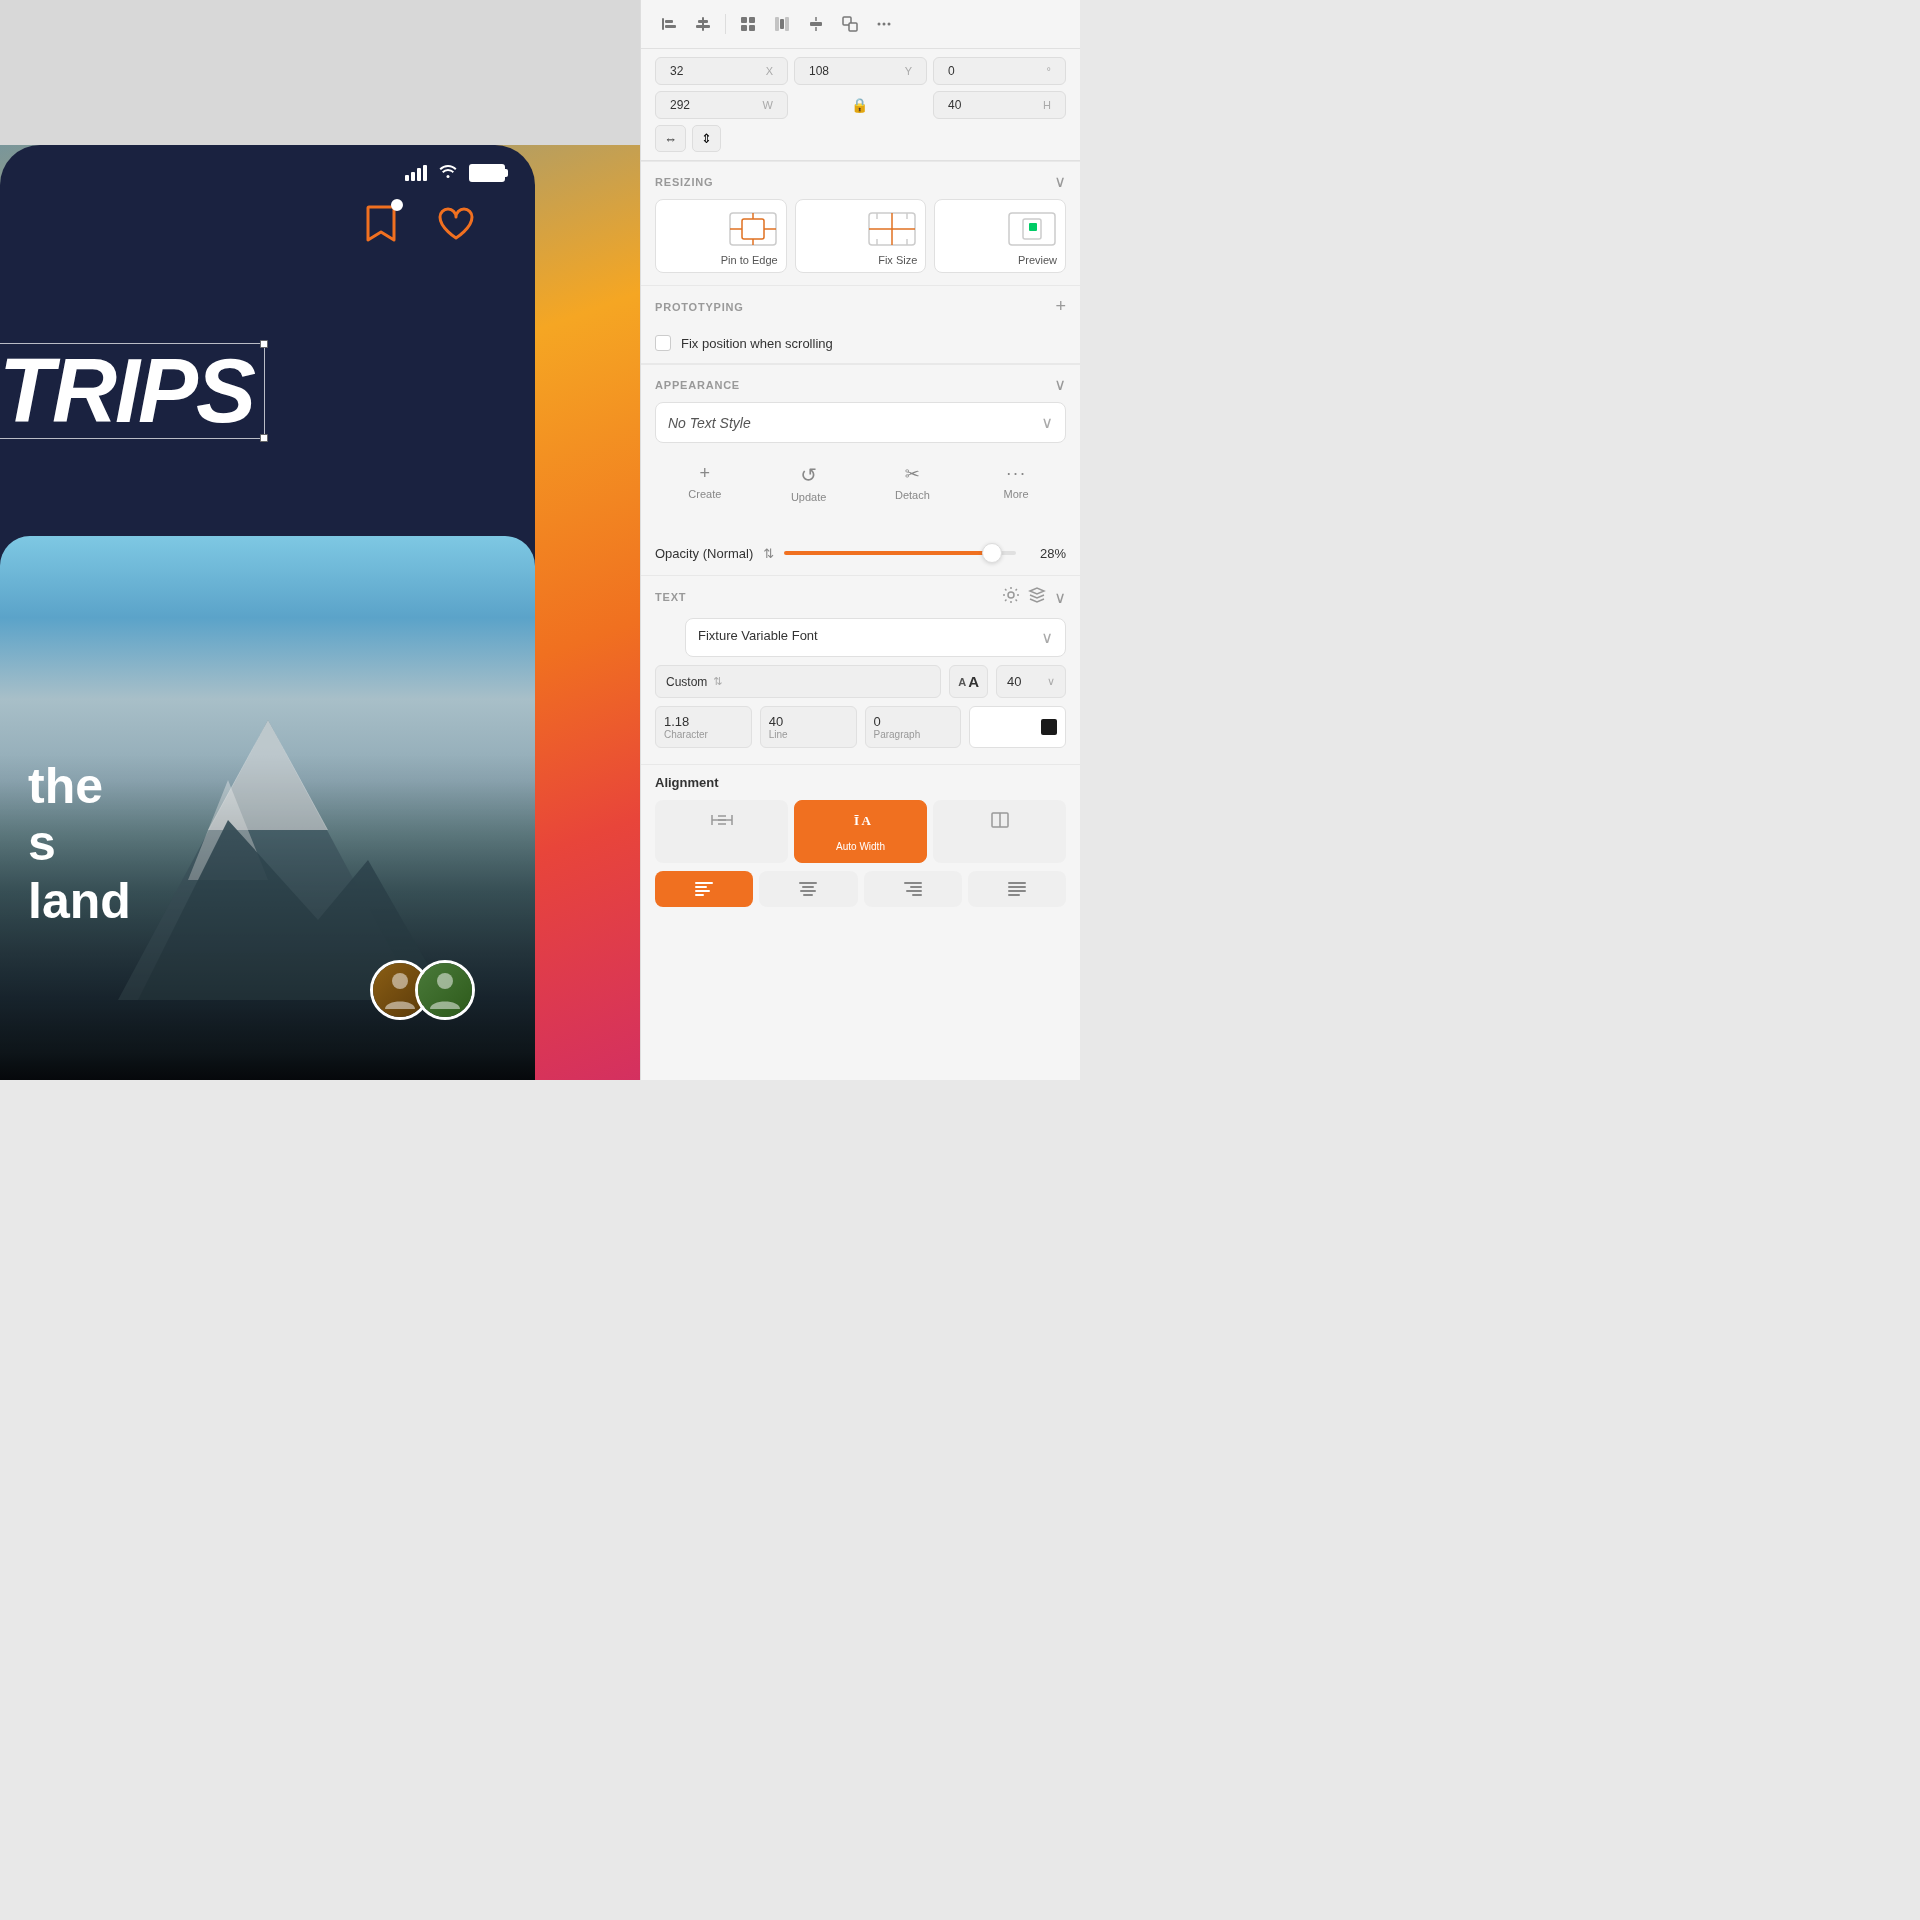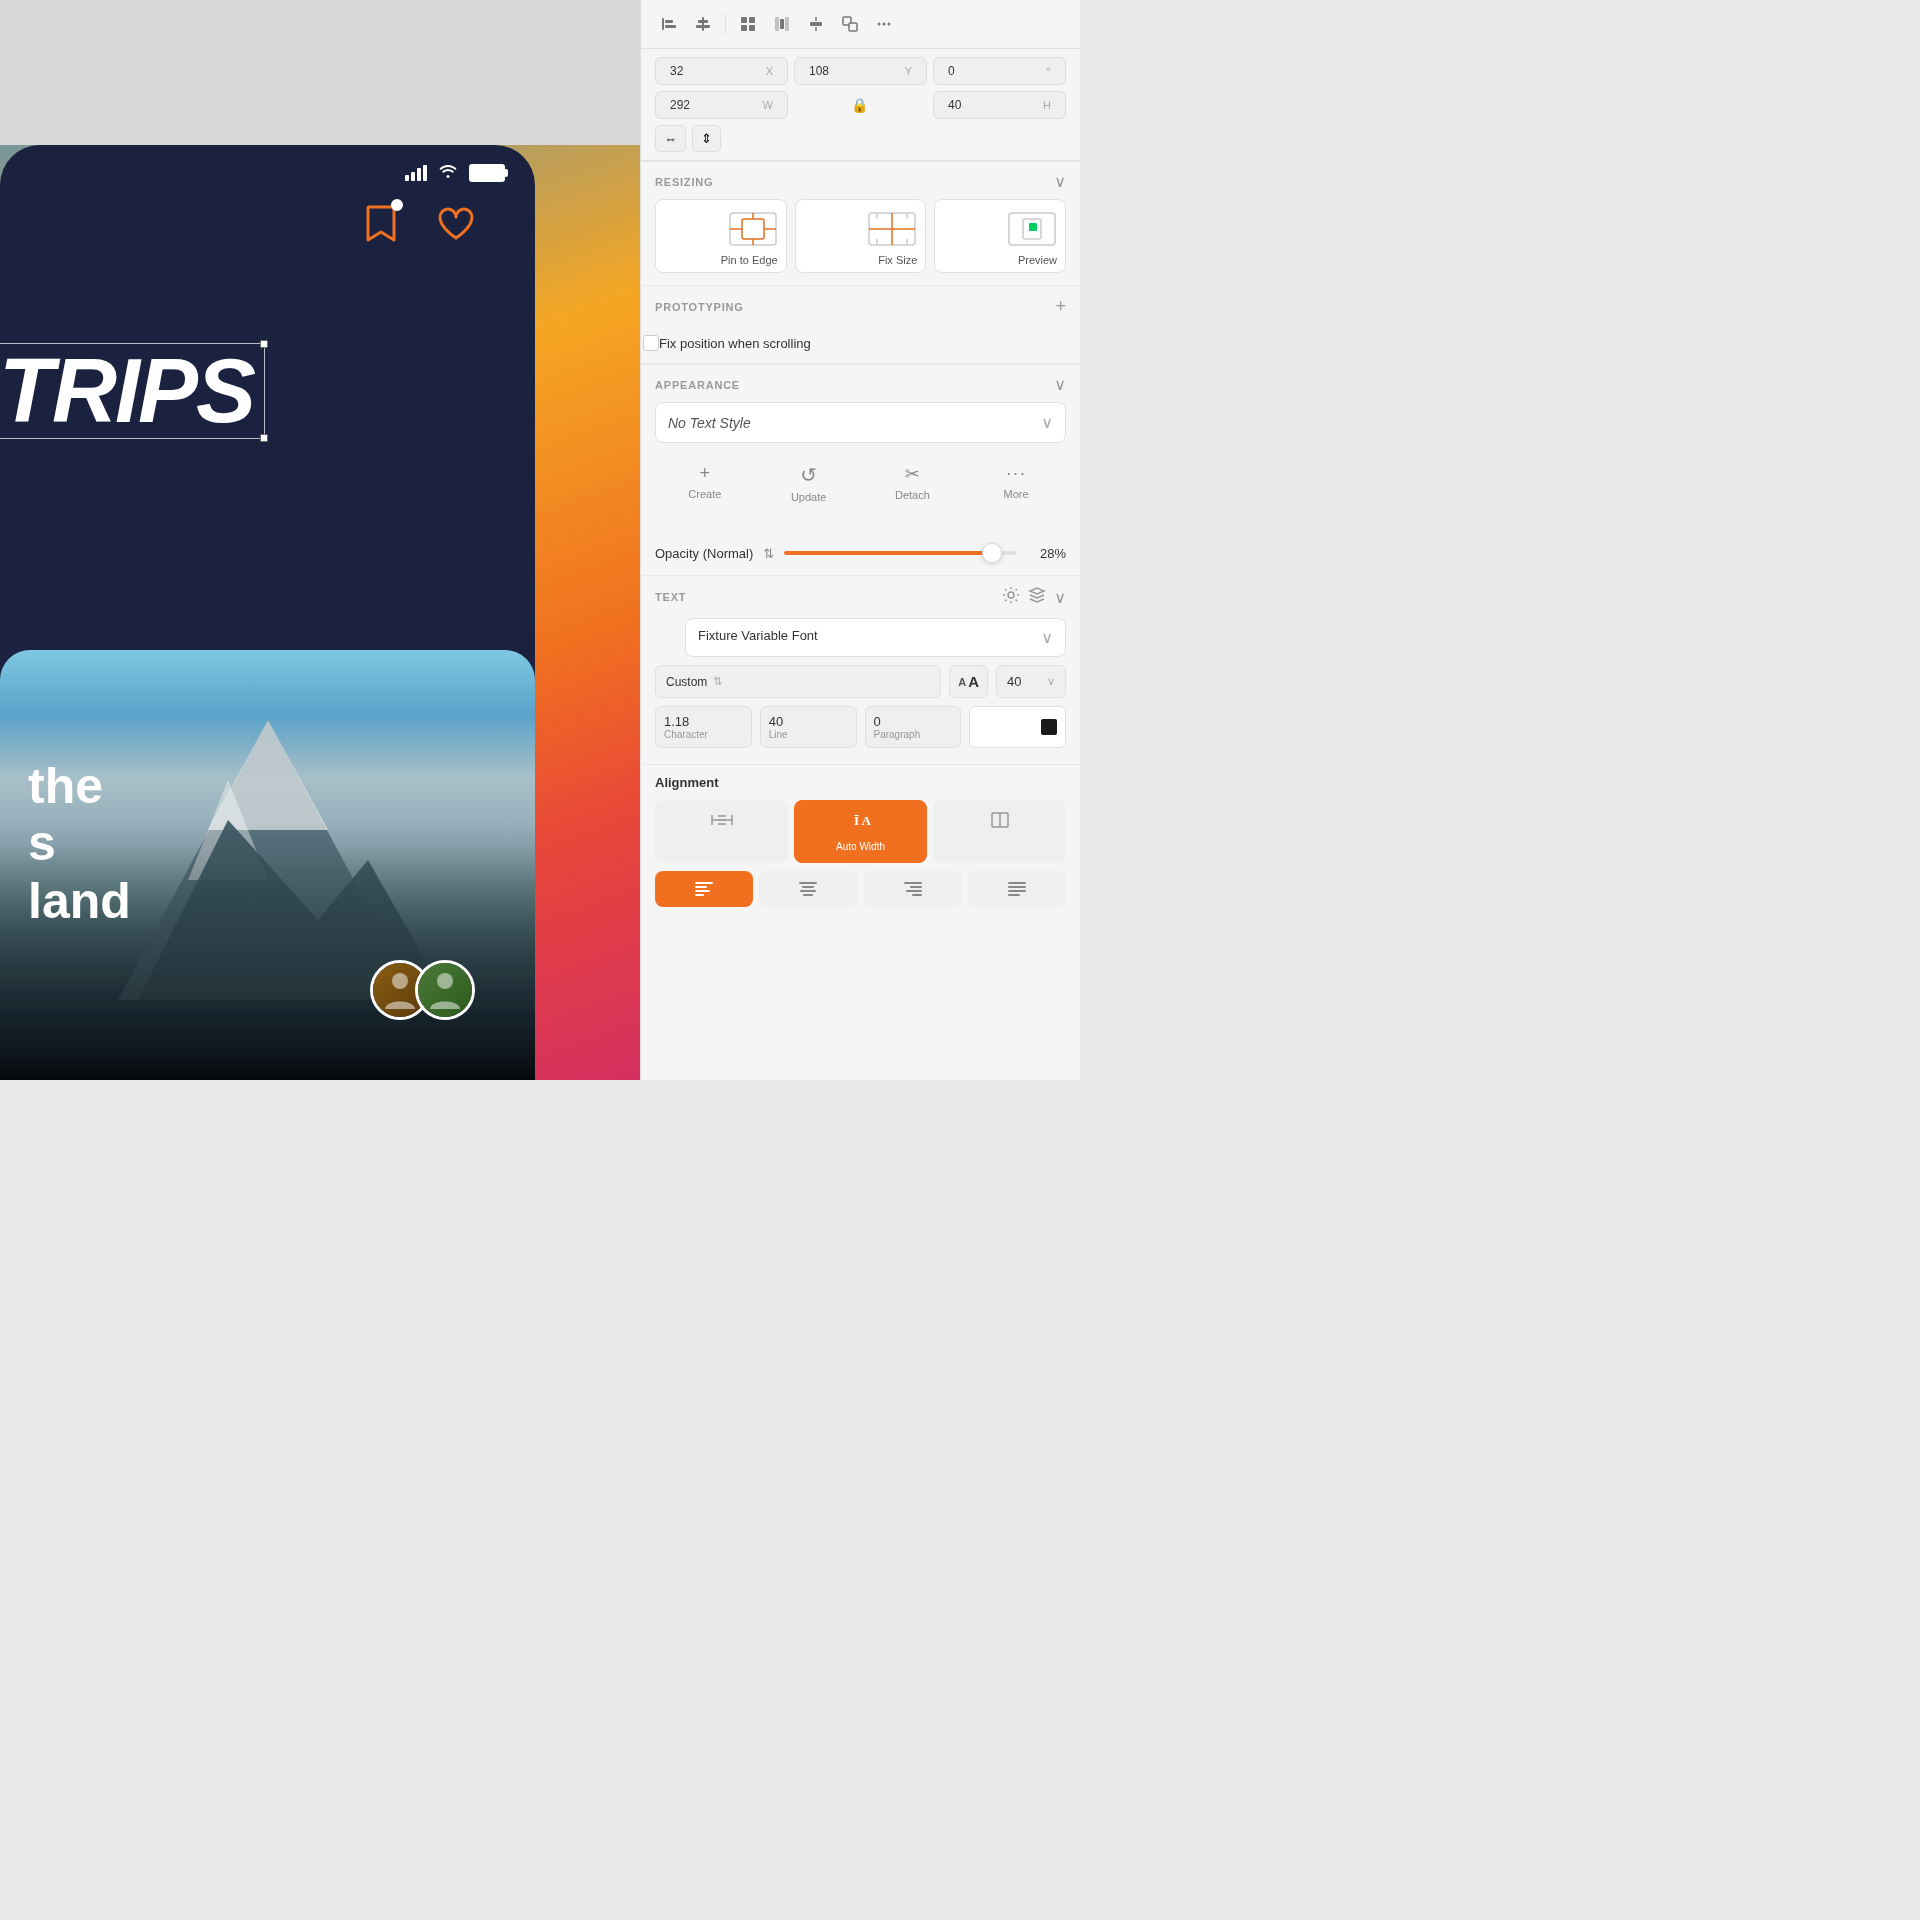--- a/index.html
+++ b/index.html
@@ -99,21 +99,21 @@
       border-radius: 50%;
       border: 2px solid white;
     }
 
     
     .mountain-section {
       position: absolute;
       bottom: 0;
       left: 0;
       width: 535px;
-      height: 430px;
+      height: 544px;
       border-radius: 30px 30px 0 0;
       overflow: hidden;
     }
 
     .avatar-group {
       position: absolute;
       bottom: 60px;
       right: 60px;
       display: flex;
     }
@@ -239,21 +239,22 @@
       align-items: center;
       justify-content: space-between;
       padding: 10px 14px;
       border-top: 1px solid #e8e8e8;
     }
 
     
     .fix-position {
       display: flex;
       align-items: center;
-      padding: 8px 2px 12px;
+      gap: 10px;
+      padding: 8px 14px 12px;
       border-bottom: 1px solid #e8e8e8;
     }
 
     .checkbox {
       width: 16px;
       height: 16px;
       border: 1.5px solid #ccc;
       border-radius: 3px;
       background: white;
       cursor: pointer;

